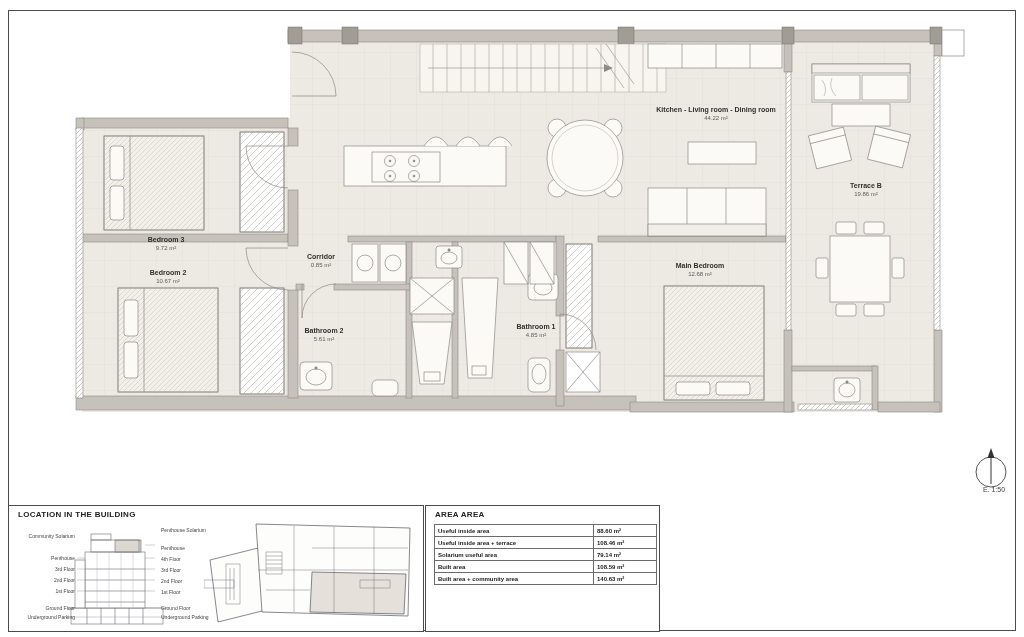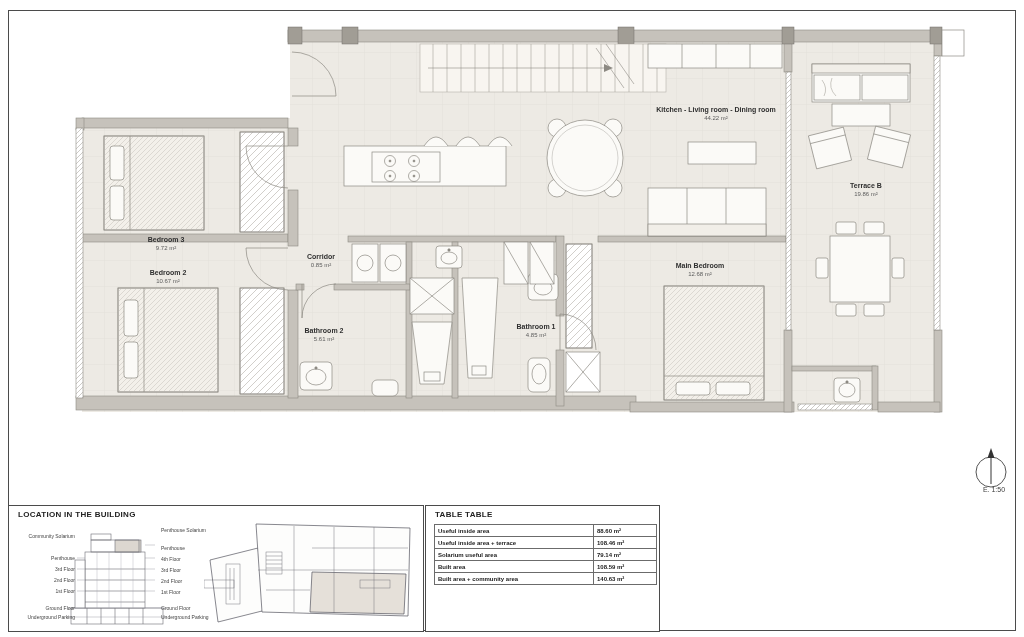--- a/index.html
+++ b/index.html
@@ -331,21 +331,21 @@
     <span class="fl fl-right" style="top:40px;">Penthouse</span>
     <span class="fl fl-right" style="top:51px;">4th Floor</span>
     <span class="fl fl-right" style="top:62px;">3rd Floor</span>
     <span class="fl fl-right" style="top:73px;">2nd Floor</span>
     <span class="fl fl-right" style="top:84px;">1st Floor</span>
     <span class="fl fl-right" style="top:100px;">Ground Floor</span>
     <span class="fl fl-right" style="top:109px;">Underground Parking</span>
   </div>
 
   <div class="panel" style="left:425px;top:505px;width:233px;height:125px;">
-    <div class="panel-title">TABLE TABLE</div>
+    <div class="panel-title">AREA AREA</div>
     <table class="area-table">
       <tbody>
         <tr>
           <td class="lbl">Useful inside area</td>
           <td class="val">88.60 m²</td>
         </tr>
         <tr>
           <td class="lbl">Useful inside area + terrace</td>
           <td class="val">108.46 m²</td>
         </tr>

